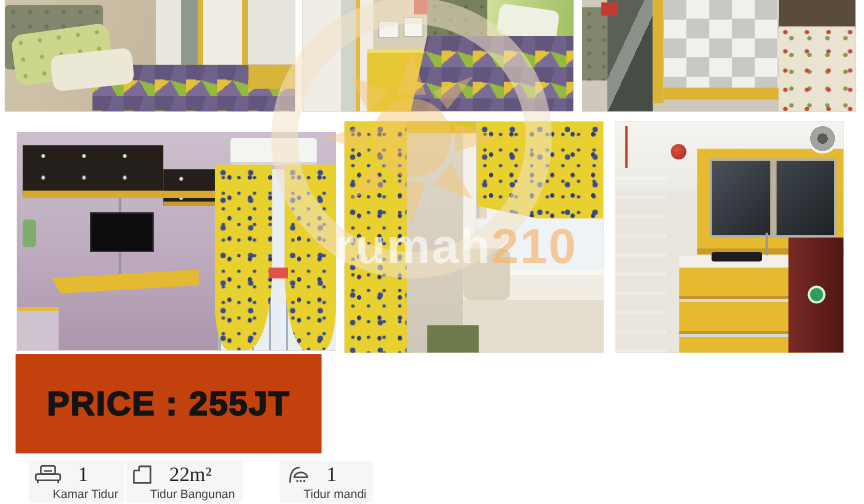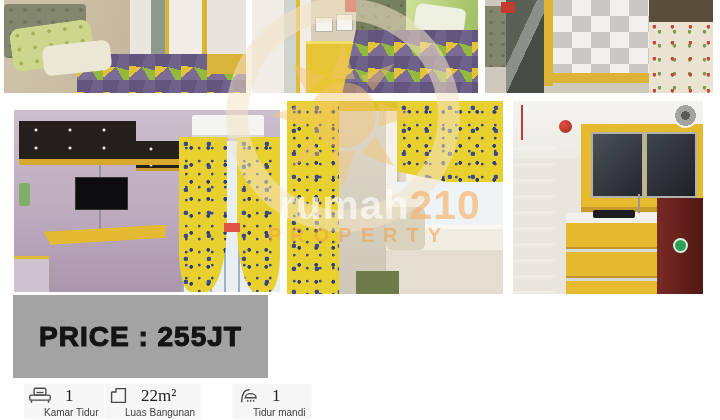--- a/index.html
+++ b/index.html
@@ -129,21 +129,21 @@
       border:22px solid rgba(243,225,196,.55);box-sizing:border-box;}
   .wm-sun{position:absolute;left:268px;top:40px;width:150px;height:150px;opacity:.5;}
   .wm-brand{position:absolute;left:250px;top:182px;width:260px;text-align:center;
       font-size:41px;font-weight:bold;letter-spacing:1px;color:rgba(255,255,255,.62);
       font-family:"Liberation Sans",sans-serif;}
   .wm-brand .suffix{color:rgba(246,178,107,.68);}
   .wm-sub{position:absolute;left:244px;top:224px;width:230px;text-align:center;
       font-size:20px;font-weight:bold;letter-spacing:9px;color:rgba(240,160,70,.55);}
 
   
-  .banner-red{position:absolute;left:13px;top:295px;width:255px;height:83px;background:#a3a3a3;z-index:10;
+  .banner-red{position:absolute;left:13px;top:295px;width:255px;height:83px;background:#c2410c;z-index:10;
       display:flex;align-items:center;justify-content:center;}
   .banner-red span{font-family:"Liberation Sans",sans-serif;font-weight:bold;font-size:28px;
       letter-spacing:1px;color:#141414;-webkit-text-stroke:1.1px #141414;}
   .banner-blue{position:absolute;left:270px;top:295px;width:433px;height:83px;background:#bdd9f1;z-index:10;
       display:flex;align-items:center;justify-content:center;}
   .banner-blue span{font-family:"Liberation Serif",serif;font-weight:bold;font-size:40px;
       letter-spacing:1px;color:#141414;white-space:nowrap;}
 
   
   .stats{position:absolute;left:0;top:378px;width:720px;height:42px;background:#ffffff;z-index:10;}
@@ -254,21 +254,20 @@
           <polygon points="98,50 74,58 74,42"></polygon>
         <polygon points="50,98 42,74 58,74"></polygon>
           <polygon points="2,50 26,42 26,58"></polygon>
         <polygon points="84,16 70,34 62,24"></polygon>
           <polygon points="84,84 62,76 72,64"></polygon>
         <polygon points="16,84 28,66 36,76"></polygon>
           <polygon points="16,16 38,24 26,36"></polygon>
       </g>
     </svg>
     <div class="wm-brand"><span>rumah</span><span class="suffix">210</span></div>
-    <div class="wm-sub">PROPERTY</div>
   </div>
 
   <div class="banner-red">
     <span>PRICE : 255JT</span>
   </div>
 
   <div class="stats">
 
     <div class="stat stat1">
       <div class="stat-row">
@@ -288,21 +287,21 @@
     <div class="stat stat2">
       <div class="stat-row">
         <svg width="19" height="19" viewBox="0 0 22 22">
           <g fill="none" stroke="#4a4a4a" stroke-width="1.6">
             <path d="M8 3 H19 V19 H3 V7"></path>
             <path d="M3 7 H8 V3"></path>
           </g>
         </svg>
         <span class="stat-value">22m²</span>
       </div>
-      <div class="stat-label">Luas Bangunan</div>
+      <div class="stat-label">Tidur Bangunan</div>
     </div>
 
     <div class="stat stat3">
       <div class="stat-row">
         <svg width="22" height="18" viewBox="0 0 24 20">
           <g fill="none" stroke="#4a4a4a" stroke-width="1.5">
             <path d="M5 18 C5 8 8 4 14 4"></path>
             <path d="M9 13 a6 4.5 0 0 1 12 0 z"></path>
             <path d="M12 15.5 l-.6 2 M15 15.5 l-.3 2 M18 15.5 l.3 2"></path>
           </g>

